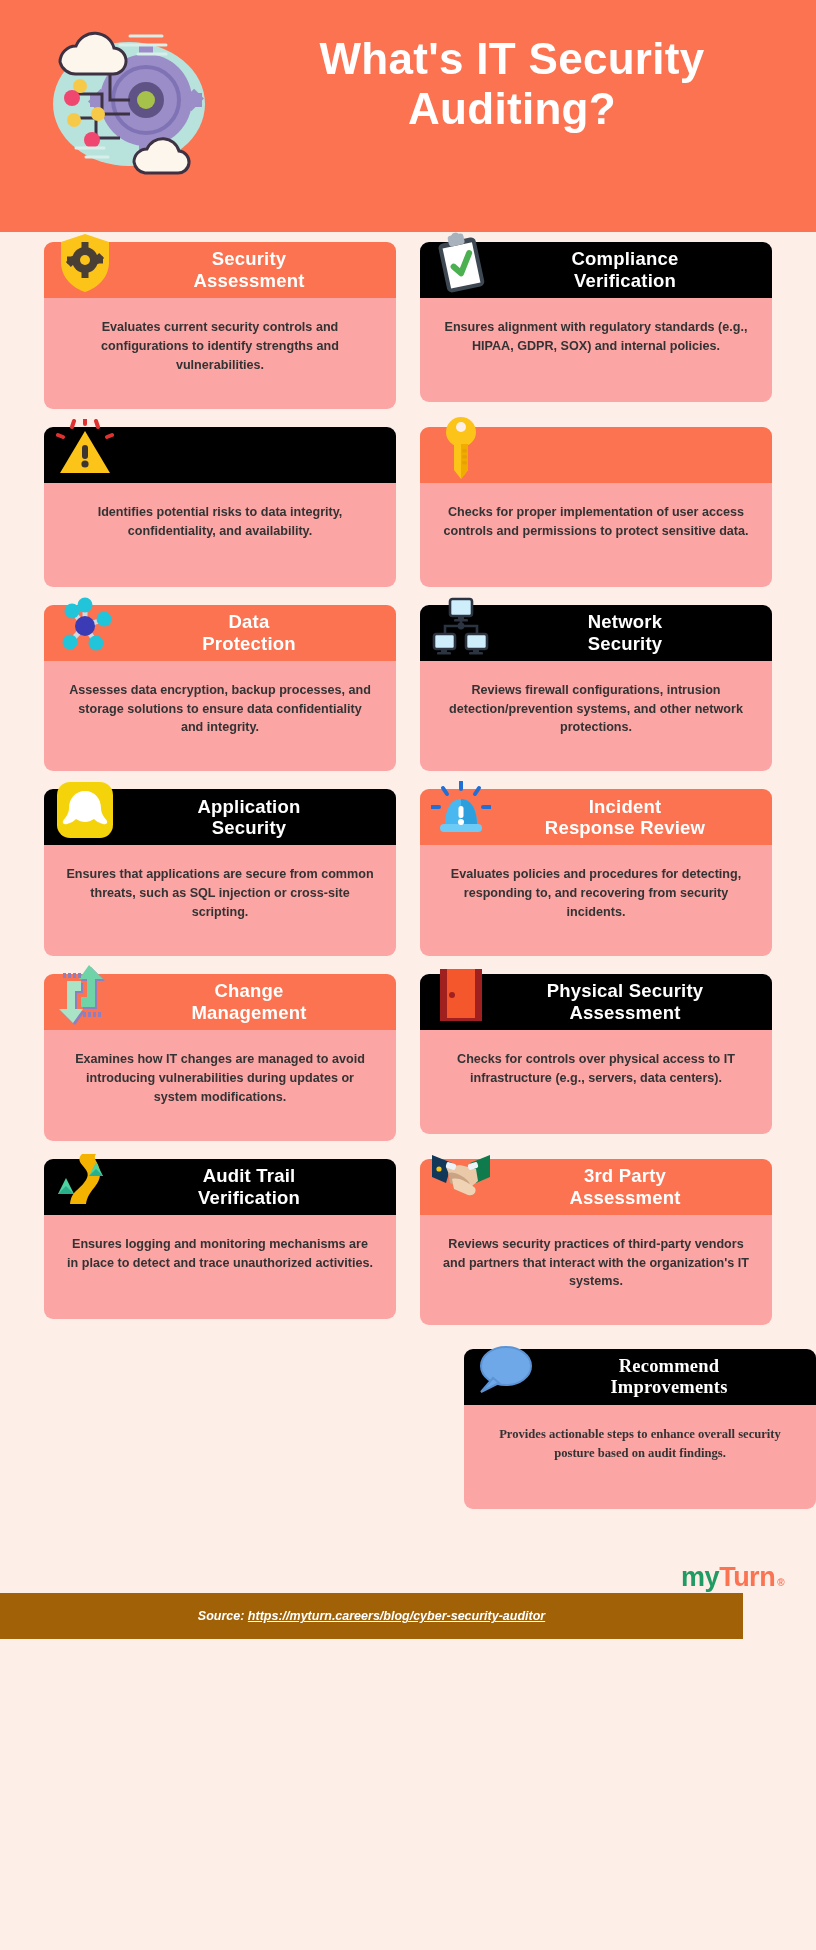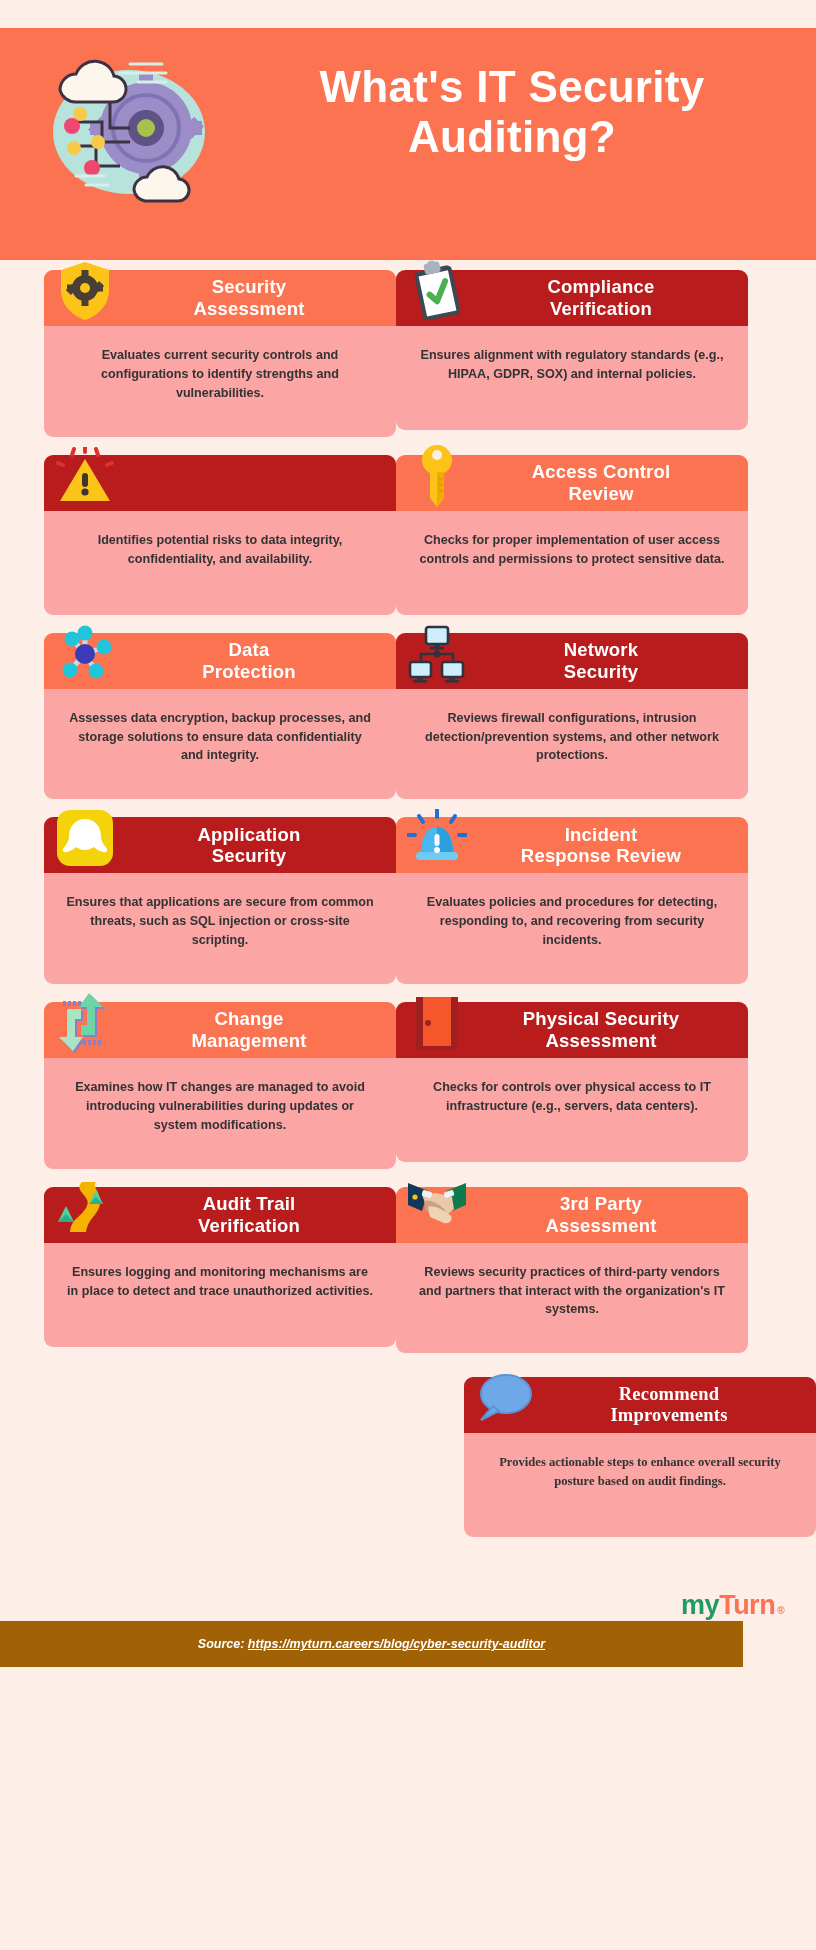--- a/index.html
+++ b/index.html
@@ -14,21 +14,20 @@
   }
 
   
   .header {
     background: #fb7351;
     width: 816px;
     height: 232px;
     position: relative;
     display: flex;
     align-items: flex-start;
-    margin-top: 28px;
   }
   .header-art {
     position: absolute;
     left: 34px;
     top: 18px;
     width: 190px;
     height: 166px;
   }
   .header-text {
     position: absolute;
@@ -51,20 +50,21 @@
     margin-top: 24px;
     letter-spacing: .2px;
   }
 
   
   .grid {
     width: 816px;
     padding: 10px 44px 0 44px;
     display: flex;
     flex-wrap: wrap;
+    justify-content: space-between;
   }
   .card {
     width: 352px;
     margin-bottom: 18px;
     position: relative;
   }
   .card-wide-wrap {
     width: 816px;
     display: flex;
     justify-content: flex-end;
@@ -76,21 +76,21 @@
   .card-head {
     border-radius: 9px 9px 0 0;
     height: 56px;
     display: flex;
     align-items: center;
     padding-left: 66px;
     padding-right: 8px;
     position: relative;
   }
   .card-head.orange { background: #fb7351; }
-  .card-head.green  { background: #b91c1c; }
+  .card-head.green  { background: #000000; }
 
   .card-title {
     color: #ffffff;
     font-size: 18.5px;
     font-weight: bold;
     line-height: 1.18;
     text-align: center;
     width: 100%;
     letter-spacing: .2px;
   }
@@ -293,21 +293,20 @@
             <circle cx="20" cy="11" r="5" fill="#fdeee8"></circle>
             <path d="M13 28 h14 v26 l-7 9 l-7 -9 z" fill="#fcc419"></path>
             <path d="M20 28 h7 v26 l-7 9 z" fill="#f0ad00"></path>
             <g fill="#e8a100">
               <rect x="21" y="33" width="5" height="3.4" rx="1.5"></rect>
               <rect x="21" y="39" width="5" height="3.4" rx="1.5"></rect>
               <rect x="21" y="45" width="5" height="3.4" rx="1.5"></rect>
             </g>
           </svg>
         </div>
-        <div class="card-title"><span>Access Control</span><span class="l2">Review</span></div>
       </div>
       <div class="card-body">
         <div class="card-desc">Checks for proper implementation of user access controls and permissions to protect sensitive data.</div>
       </div>
     </div>
     <div class="card">
       <div class="card-head orange">
         <div class="card-icon">
           <svg width="58" height="58" viewBox="0 0 58 58">
             <g stroke="#d6d6dd" stroke-width="5" stroke-linecap="round">

